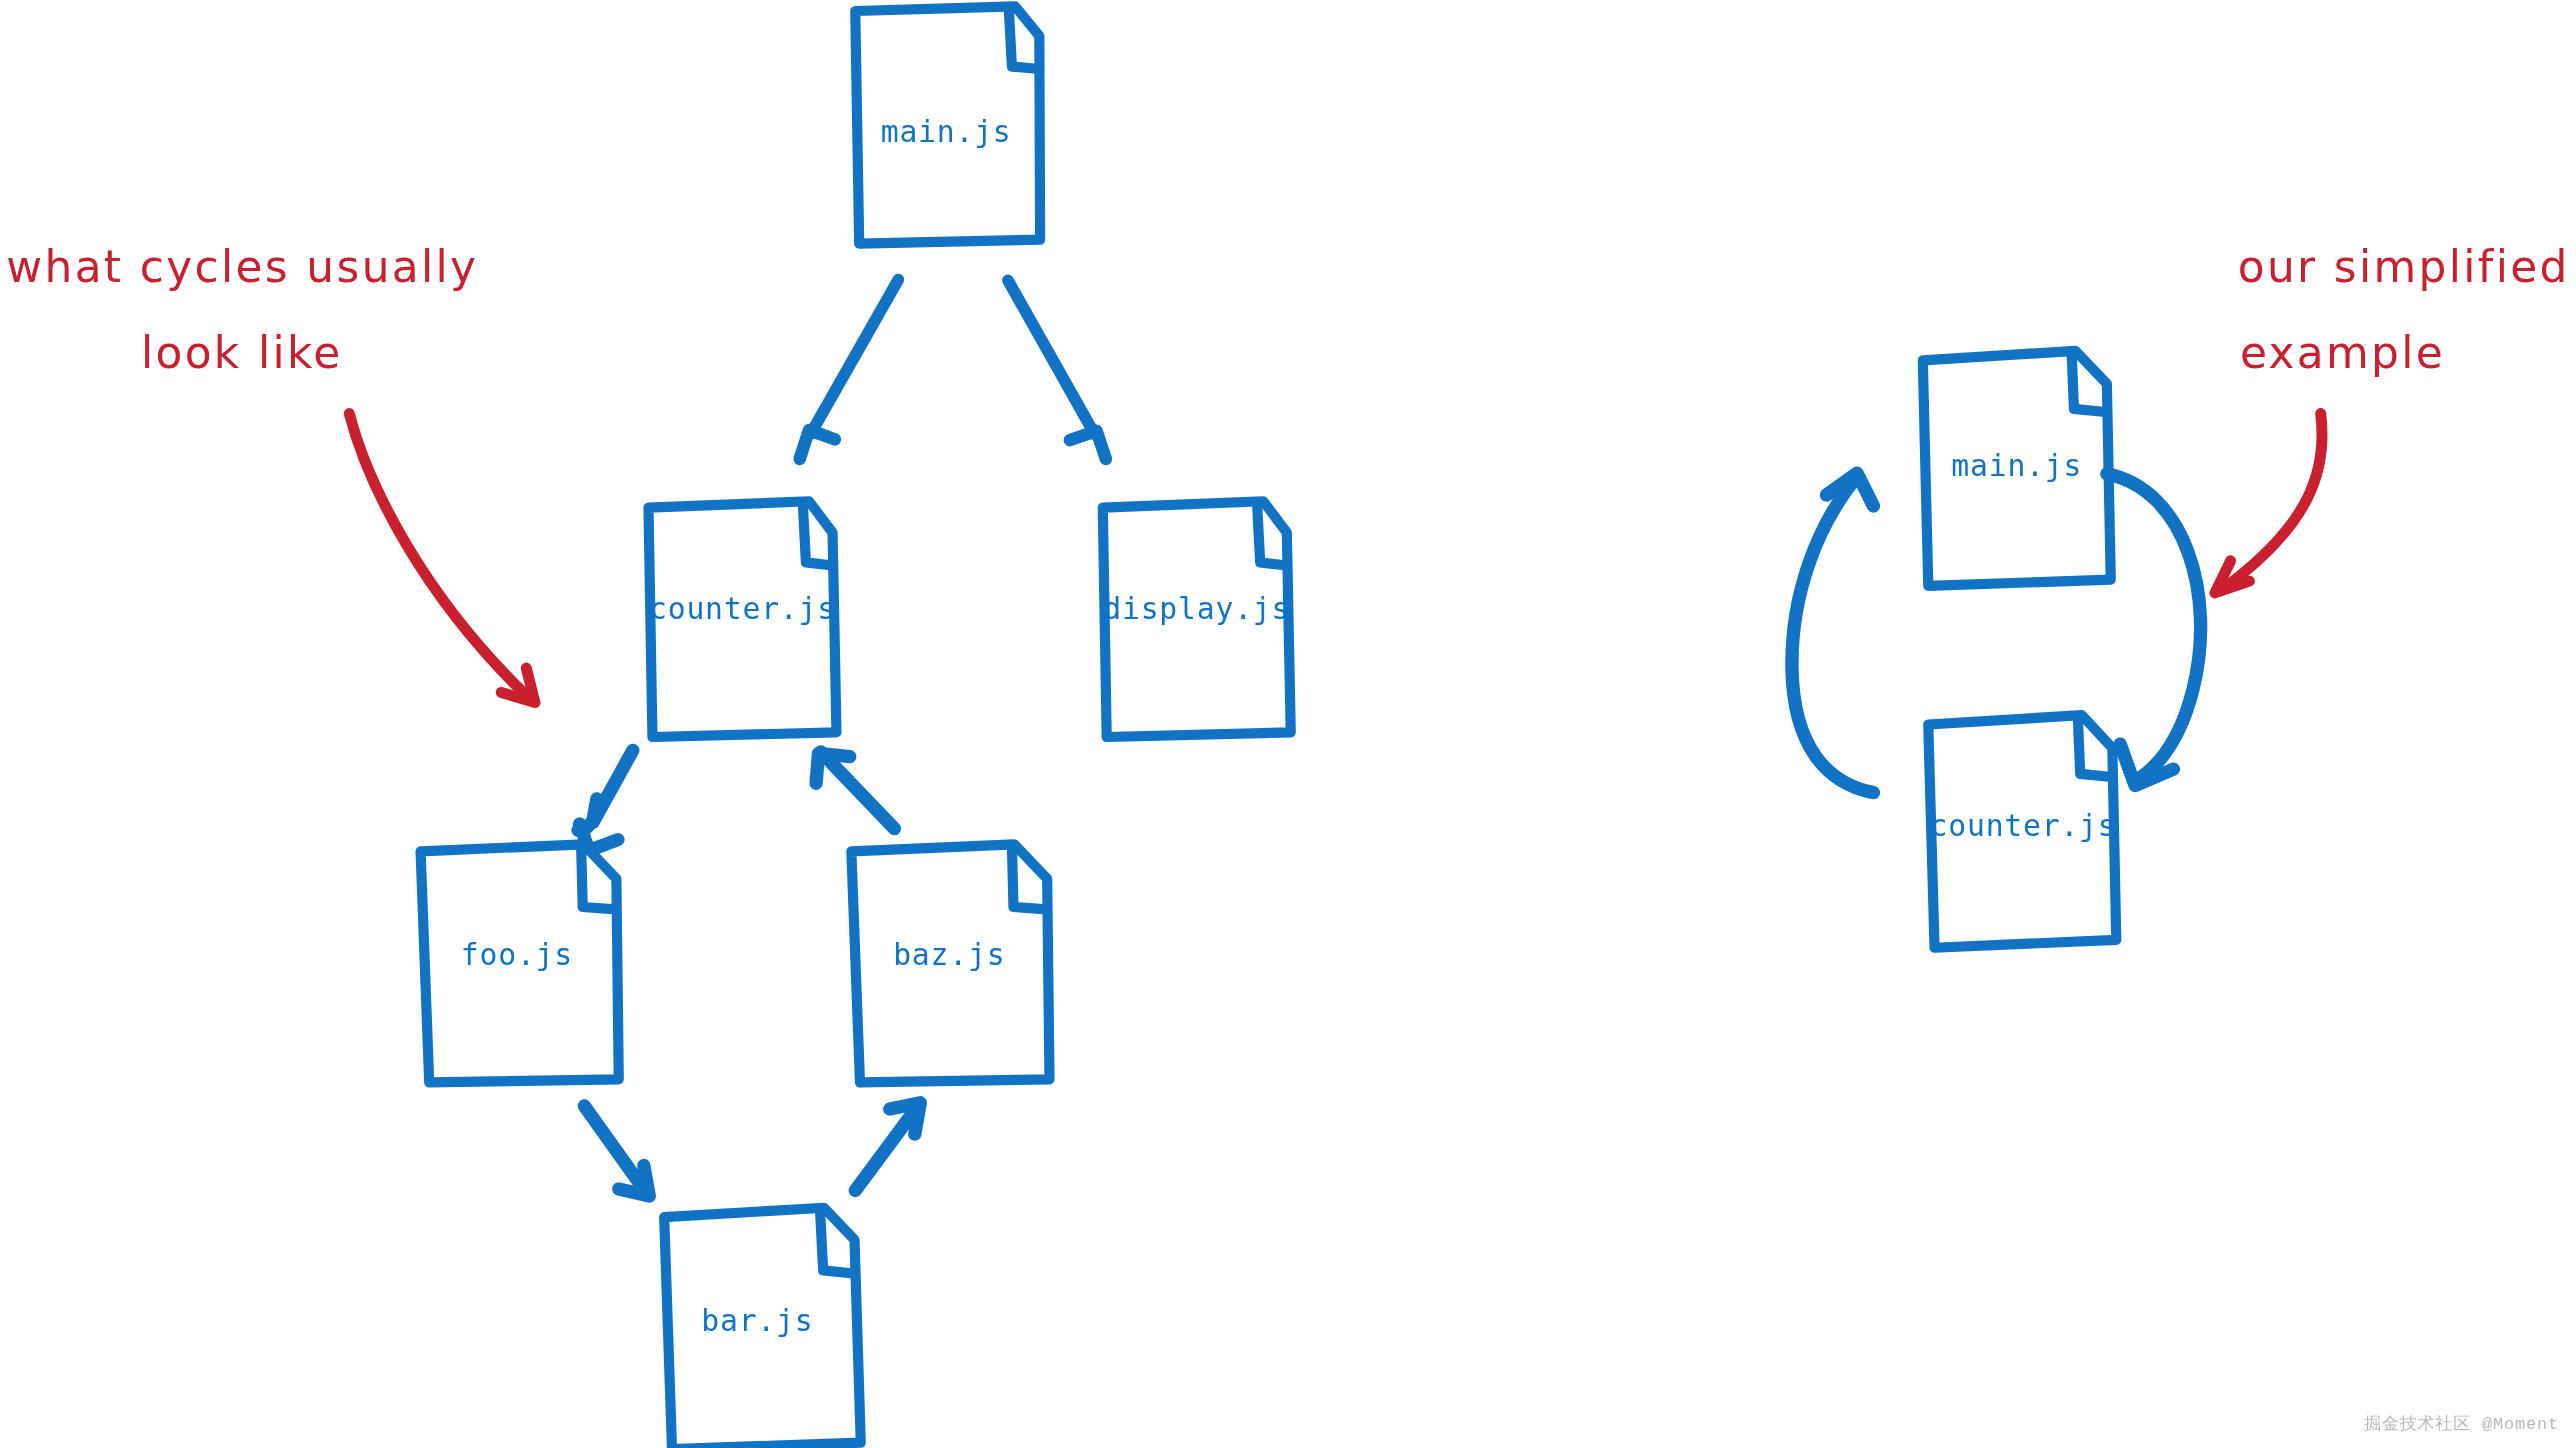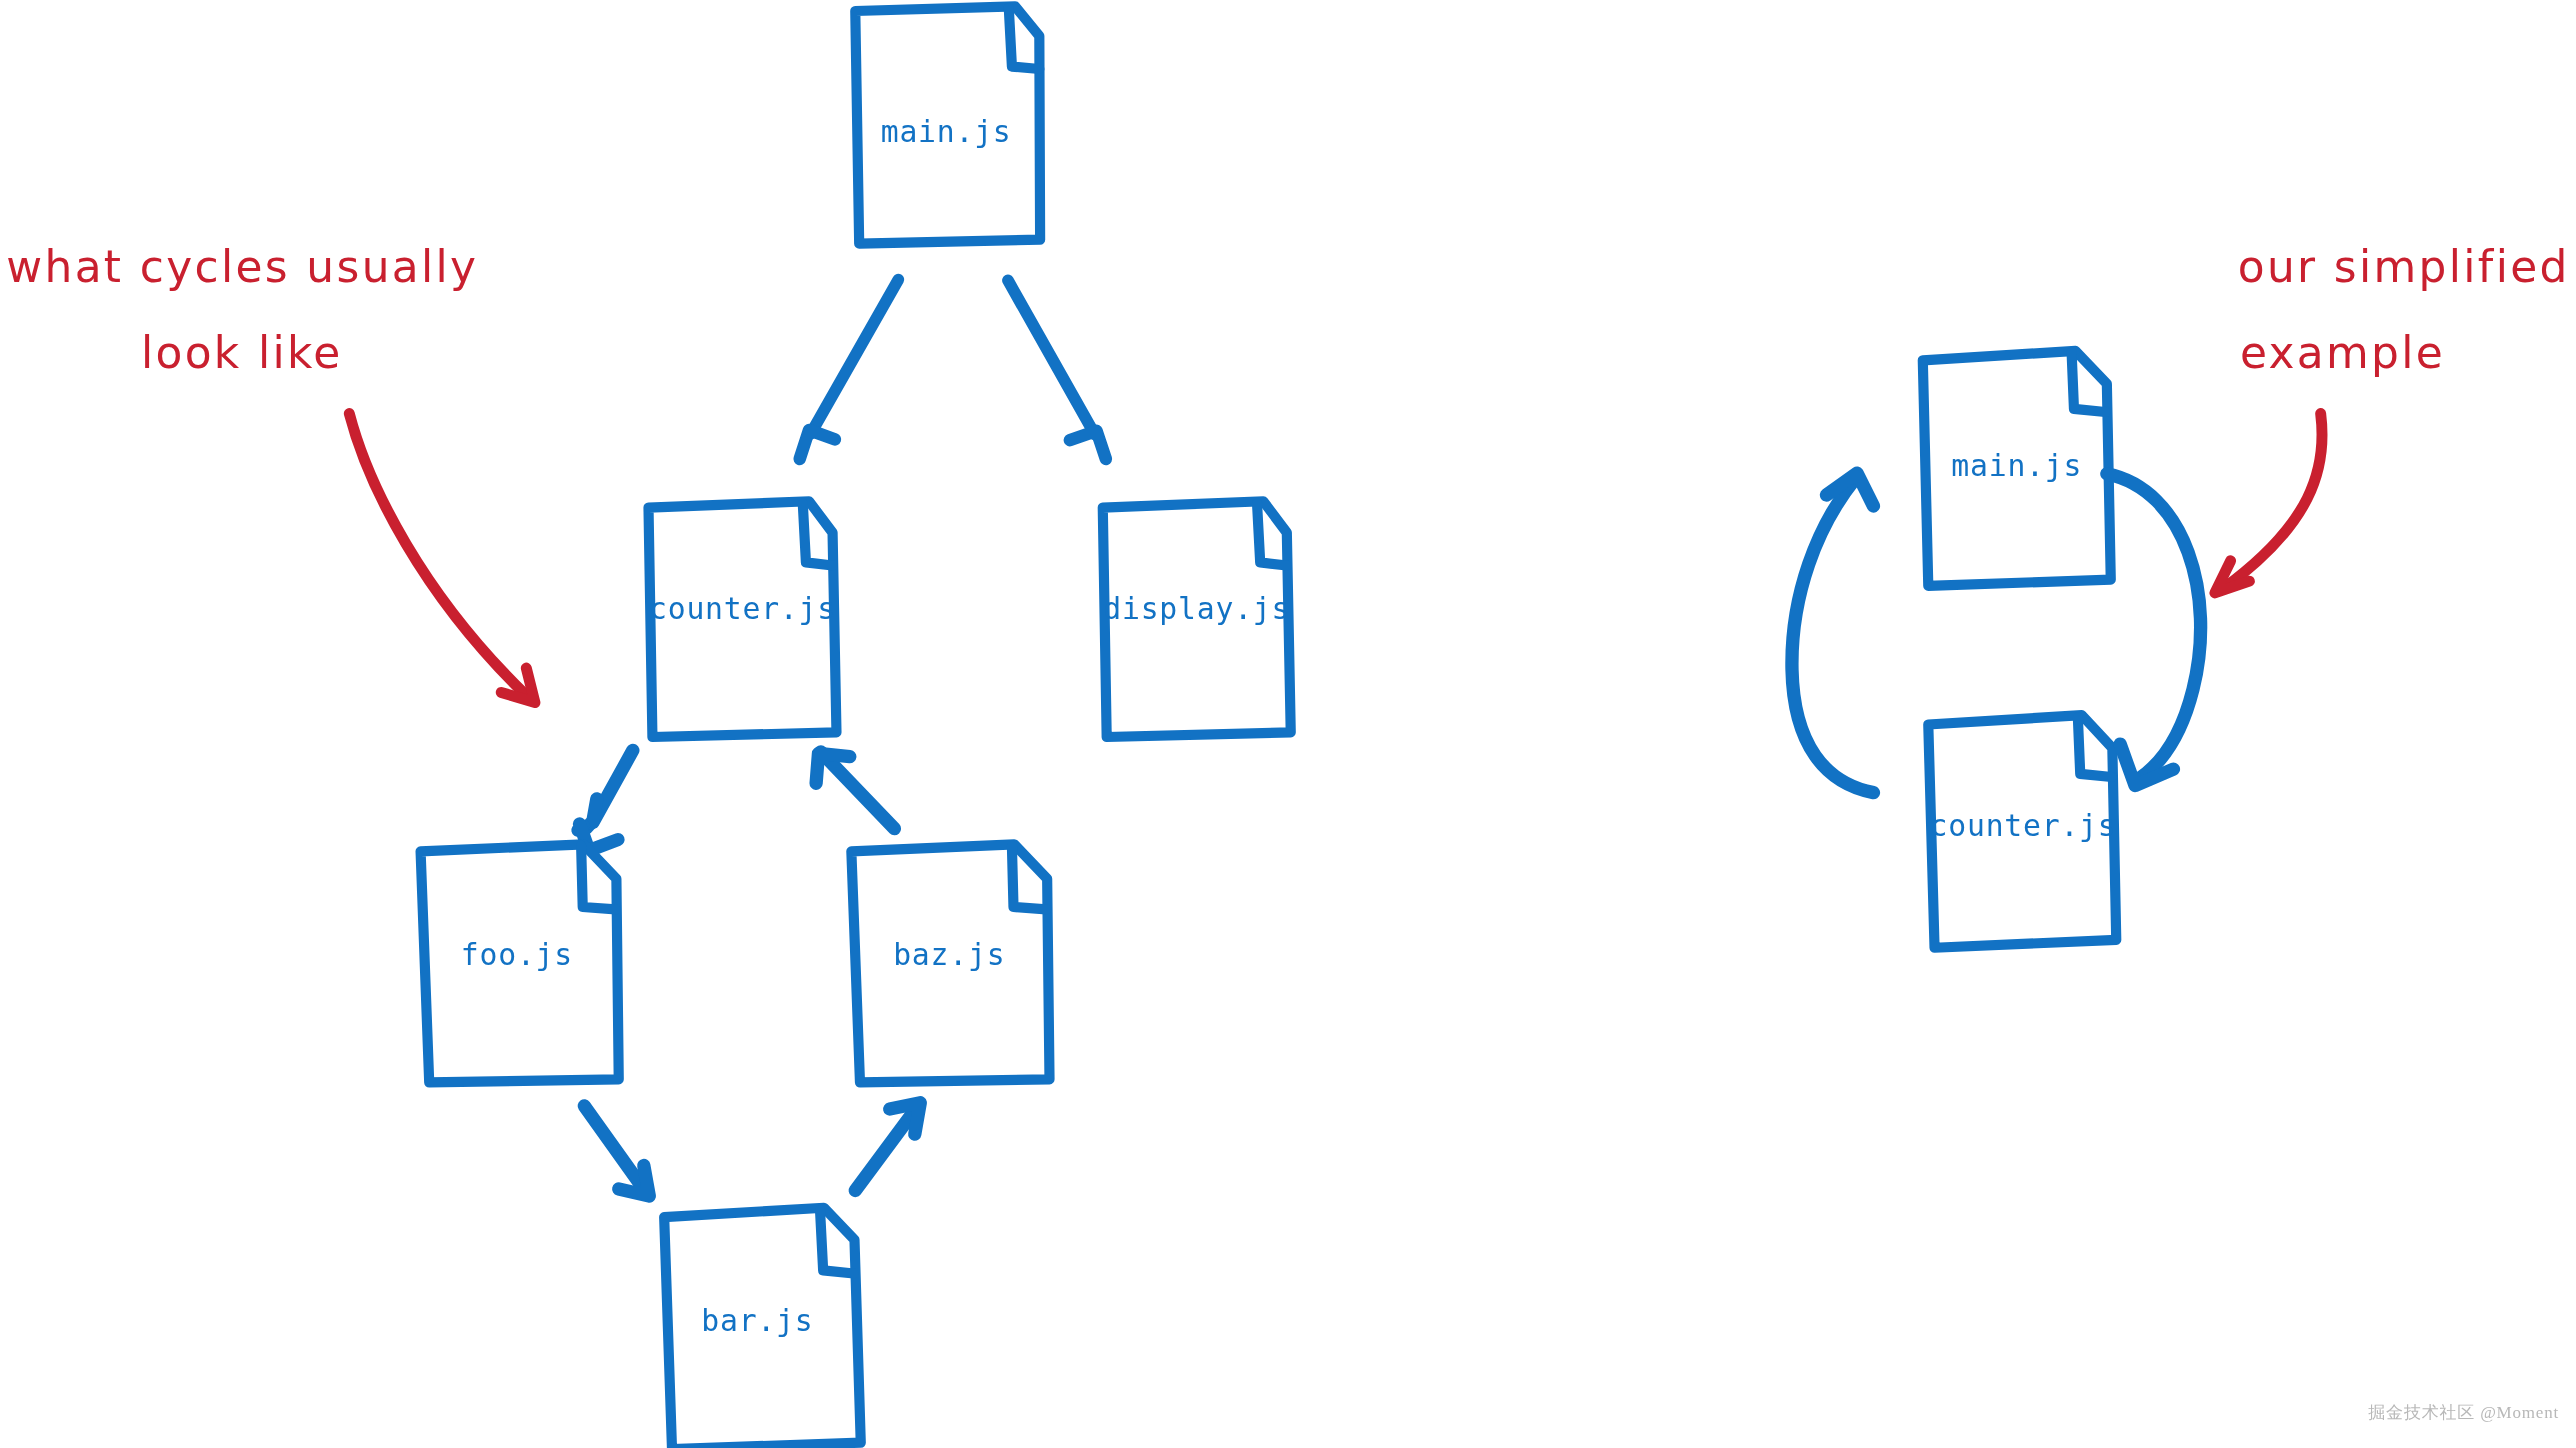--- a/index.html
+++ b/index.html
@@ -26,22 +26,22 @@
     letter-spacing: 1px;
   }
   .annot-text {
     font-family: "DejaVu Sans", sans-serif;
     font-size: 56px;
     letter-spacing: 3px;
   }
   .watermark {
     position: absolute;
     right: 17px;
-    bottom: 25px;
-    font-family: Liberation Serif, serif;
+    bottom: 14px;
+    font-family: Liberation Mono, monospace;
     font-size: 17px;
     color: #b8b8b8;
     letter-spacing: 0.8px;
     white-space: nowrap;
     user-select: none;
     margin-top: 16px;
   }
 </style>
 </head>
 <body>

